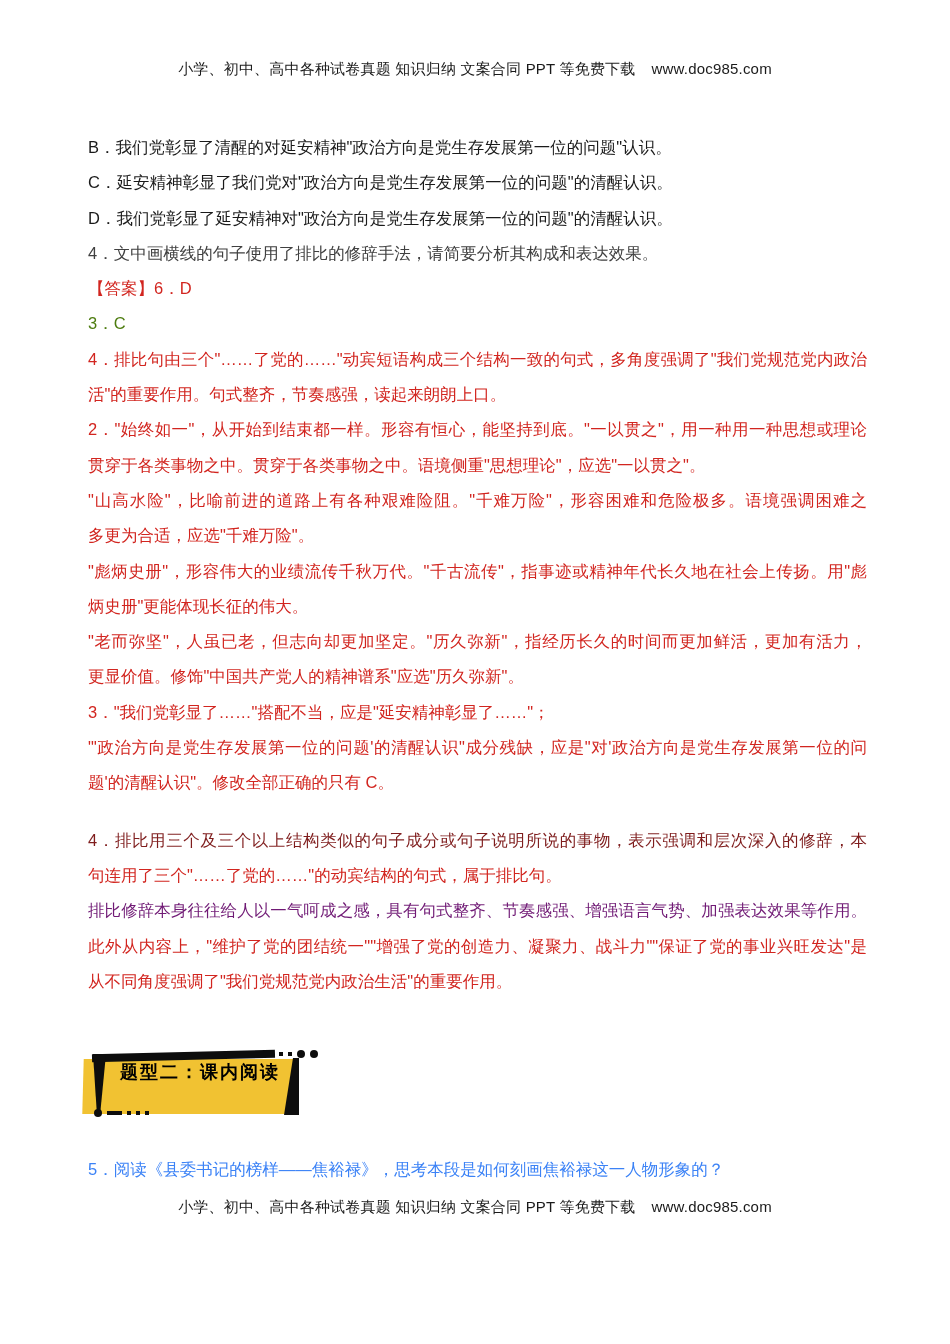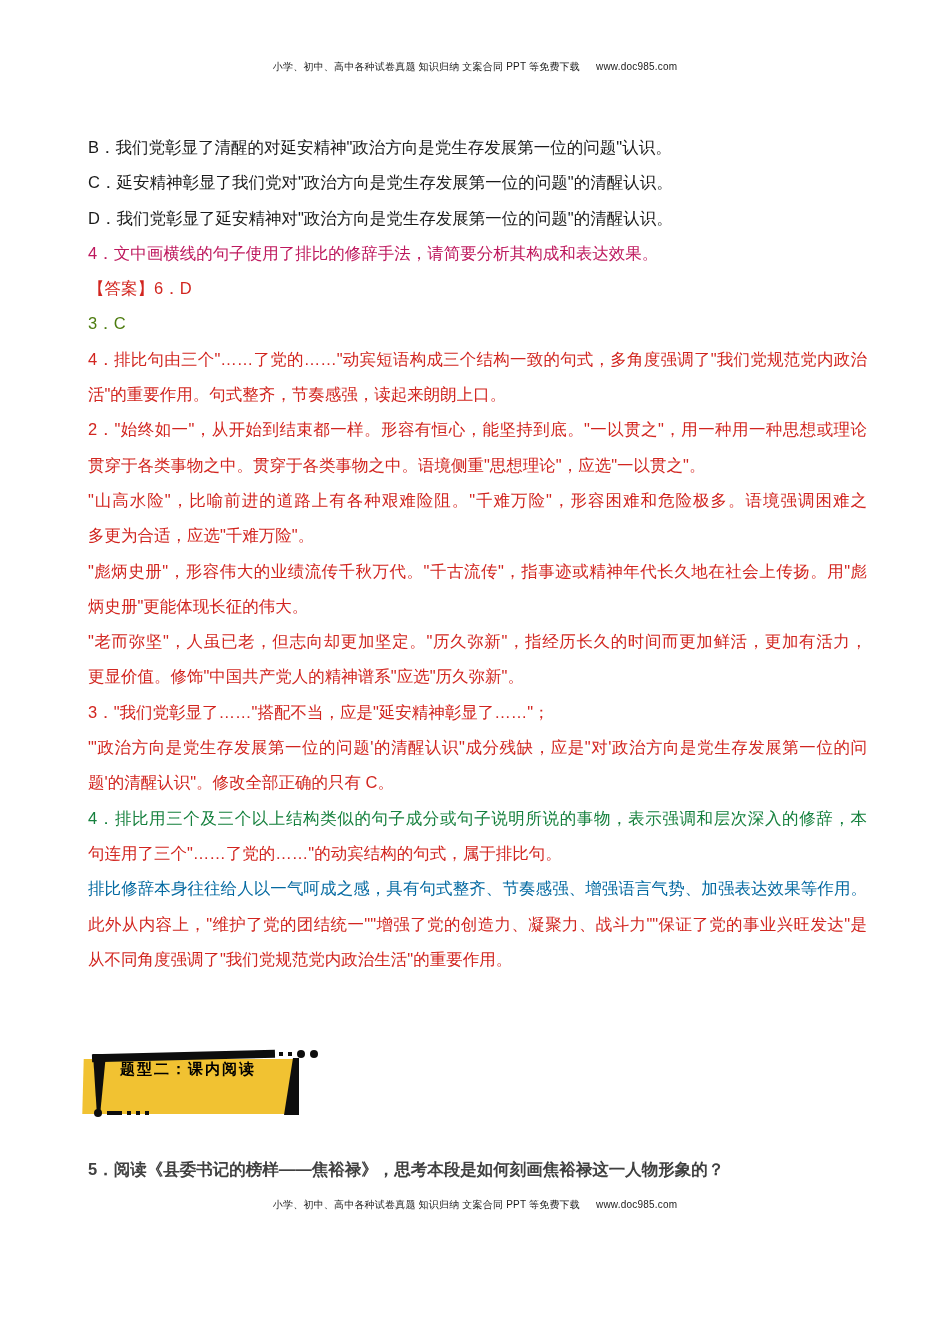--- a/index.html
+++ b/index.html
@@ -7,21 +7,21 @@
     position:relative;
     width:950px;height:1344px;
     margin:0 auto;
     background:#ffffff;
     font-family:"Liberation Sans","DejaVu Sans",sans-serif;
     overflow:hidden;
   }
   .center-note{
     position:absolute;left:0;width:100%;
     text-align:center;
-    font-size:10px;
+    font-size:15px;
     letter-spacing:.2px;
     white-space:nowrap;
   }
   .hdr{top:60px;}
   .ftr{top:1198px;}
   .note-url{margin-left:16px;}
 
   .lines{
     position:absolute;
     left:88px;top:130px;width:779px;
@@ -56,21 +56,21 @@
   .b-left{
     position:absolute;left:10px;top:5px;width:13px;height:56px;
     clip-path:polygon(0 0,100% 0,58% 100%,28% 100%);
   }
   .b-right{
     position:absolute;left:201px;top:9px;width:15px;height:57px;
     clip-path:polygon(60% 0,100% 0,100% 100%,0 100%);
   }
   .b-label{
     position:absolute;left:37px;top:11px;
-    font-size:15px;font-weight:bold;letter-spacing:2px;
+    font-size:18px;font-weight:bold;letter-spacing:2px;
     white-space:nowrap;
   }
   .dotrow{position:absolute;display:flex;align-items:center;gap:5px;}
   .dots-tr{left:168px;top:1px;}
   .dots-bl{left:11px;top:60px;}
   .dash{width:9px;height:4px;}
   .ldash{width:15px;height:4px;}
   .sq{width:4px;height:4px;}
   .dot{width:8px;height:8px;border-radius:50%;}
 </style>
@@ -80,39 +80,39 @@
 <div class="page">
 
   <div class="center-note hdr" style="color: rgb(26, 26, 26);">
     <span>小学、初中、高中各种试卷真题 知识归纳 文案合同 PPT 等免费下载</span><span class="note-url">www.doc985.com</span>
   </div>
 
   <div class="lines">
       <div class="tline" style="color: rgb(26, 26, 26);">B．我们党彰显了清醒的对延安精神"政治方向是党生存发展第一位的问题"认识。</div>
       <div class="tline" style="color: rgb(26, 26, 26);">C．延安精神彰显了我们党对"政治方向是党生存发展第一位的问题"的清醒认识。</div>
       <div class="tline" style="color: rgb(26, 26, 26);">D．我们党彰显了延安精神对"政治方向是党生存发展第一位的问题"的清醒认识。</div>
-      <div class="tline" style="color: #be185d;">4．文中画横线的句子使用了排比的修辞手法，请简要分析其构成和表达效果。</div>
+      <div class="tline" style="color: #404040;">4．文中画横线的句子使用了排比的修辞手法，请简要分析其构成和表达效果。</div>
       <div class="tline" style="color: rgb(210, 37, 31);">【答案】6．D</div>
       <div class="tline" style="color: #4d7c0f;">3．C</div>
       <div class="tline just" style="color: rgb(210, 37, 31);">4．排比句由三个"……了党的……"动宾短语构成三个结构一致的句式，多角度强调了"我们党规范党内政治生</div>
       <div class="tline" style="color: rgb(210, 37, 31);">活"的重要作用。句式整齐，节奏感强，读起来朗朗上口。</div>
       <div class="tline just" style="color: rgb(210, 37, 31);">2．"始终如一"，从开始到结束都一样。形容有恒心，能坚持到底。"一以贯之"，用一种用一种思想或理论</div>
       <div class="tline" style="color: rgb(210, 37, 31);">贯穿于各类事物之中。贯穿于各类事物之中。语境侧重"思想理论"，应选"一以贯之"。</div>
       <div class="tline just" style="color: rgb(210, 37, 31);">"山高水险"，比喻前进的道路上有各种艰难险阻。"千难万险"，形容困难和危险极多。语境强调困难之</div>
       <div class="tline" style="color: rgb(210, 37, 31);">多更为合适，应选"千难万险"。</div>
       <div class="tline just" style="color: rgb(210, 37, 31);">"彪炳史册"，形容伟大的业绩流传千秋万代。"千古流传"，指事迹或精神年代长久地在社会上传扬。用"彪</div>
       <div class="tline" style="color: rgb(210, 37, 31);">炳史册"更能体现长征的伟大。</div>
       <div class="tline just" style="color: rgb(210, 37, 31);">"老而弥坚"，人虽已老，但志向却更加坚定。"历久弥新"，指经历长久的时间而更加鲜活，更加有活力，</div>
       <div class="tline" style="color: rgb(210, 37, 31);">更显价值。修饰"中国共产党人的精神谱系"应选"历久弥新"。</div>
       <div class="tline" style="color: rgb(210, 37, 31);">3．"我们党彰显了……"搭配不当，应是"延安精神彰显了……"；</div>
       <div class="tline just" style="color: rgb(210, 37, 31);">"'政治方向是党生存发展第一位的问题'的清醒认识"成分残缺，应是"对'政治方向是党生存发展第一位的问</div>
       <div class="tline" style="color: rgb(210, 37, 31);">题'的清醒认识"。修改全部正确的只有 C。</div>
-      <div class="tline just" style="color: #15803d;">4．排比用三个及三个以上结构类似的句子成分或句子说明所说的事物，表示强调和层次深入的修辞，本</div>
+      <div class="tline just" style="color: #7f1d1d; margin-top: 22px;">4．排比用三个及三个以上结构类似的句子成分或句子说明所说的事物，表示强调和层次深入的修辞，本</div>
       <div class="tline" style="color: rgb(210, 37, 31);">句连用了三个"……了党的……"的动宾结构的句式，属于排比句。</div>
-      <div class="tline just" style="color: #0369a1;">排比修辞本身往往给人以一气呵成之感，具有句式整齐、节奏感强、增强语言气势、加强表达效果等作用。</div>
+      <div class="tline just" style="color: #701a75;">排比修辞本身往往给人以一气呵成之感，具有句式整齐、节奏感强、增强语言气势、加强表达效果等作用。</div>
       <div class="tline just" style="color: rgb(210, 37, 31);">此外从内容上，"维护了党的团结统一""增强了党的创造力、凝聚力、战斗力""保证了党的事业兴旺发达"是</div>
       <div class="tline" style="color: rgb(210, 37, 31);">从不同角度强调了"我们党规范党内政治生活"的重要作用。</div>
     </div>
 
   <div class="banner">
     <div class="b-yellow" style="background: rgb(241, 194, 50);"></div>
     <div class="b-top" style="background: rgb(13, 13, 13);"></div>
     <div class="b-left" style="background: rgb(13, 13, 13);"></div>
     <div class="b-right" style="background: rgb(13, 13, 13);"></div>
     <div class="dotrow dots-tr">
@@ -126,19 +126,19 @@
     <div class="dotrow dots-bl">
       <span class="dot" style="background: rgb(13, 13, 13);"></span>
       <span class="ldash" style="background: rgb(13, 13, 13);"></span>
       <span class="sq" style="background: rgb(13, 13, 13);"></span>
       <span class="sq" style="background: rgb(13, 13, 13);"></span>
       <span class="sq" style="background: rgb(13, 13, 13);"></span>
     </div>
     <div class="b-label" style="color: rgb(0, 0, 0);">题型二：课内阅读</div>
   </div>
 
-  <div class="q5line" style="color: #404040; font-weight: bold;">5．阅读《县委书记的榜样——焦裕禄》，思考本段是如何刻画焦裕禄这一人物形象的？</div>
+  <div class="q5line" style="color: #3b82f6;">5．阅读《县委书记的榜样——焦裕禄》，思考本段是如何刻画焦裕禄这一人物形象的？</div>
 
   <div class="center-note ftr" style="color: rgb(26, 26, 26);">
     <span>小学、初中、高中各种试卷真题 知识归纳 文案合同 PPT 等免费下载</span><span class="note-url">www.doc985.com</span>
   </div>
 
 </div>
 
 </body></html>

